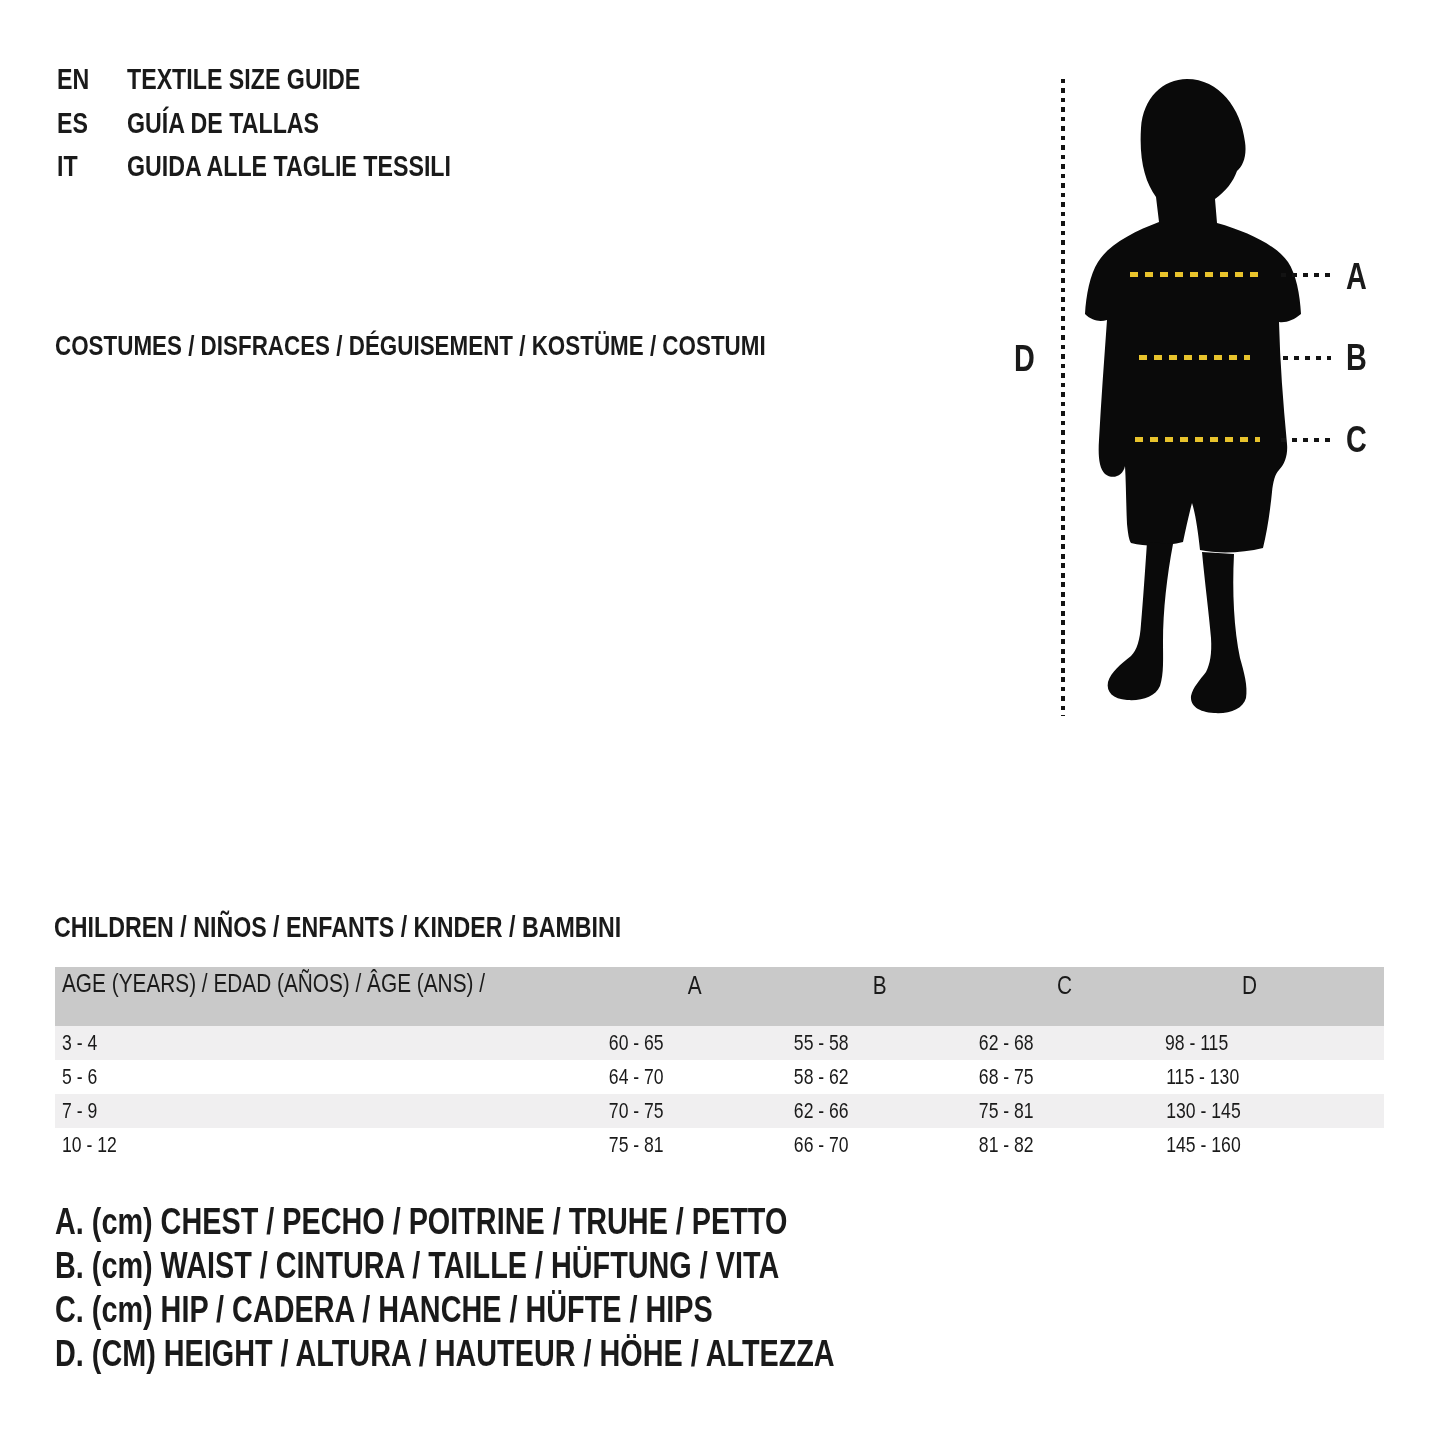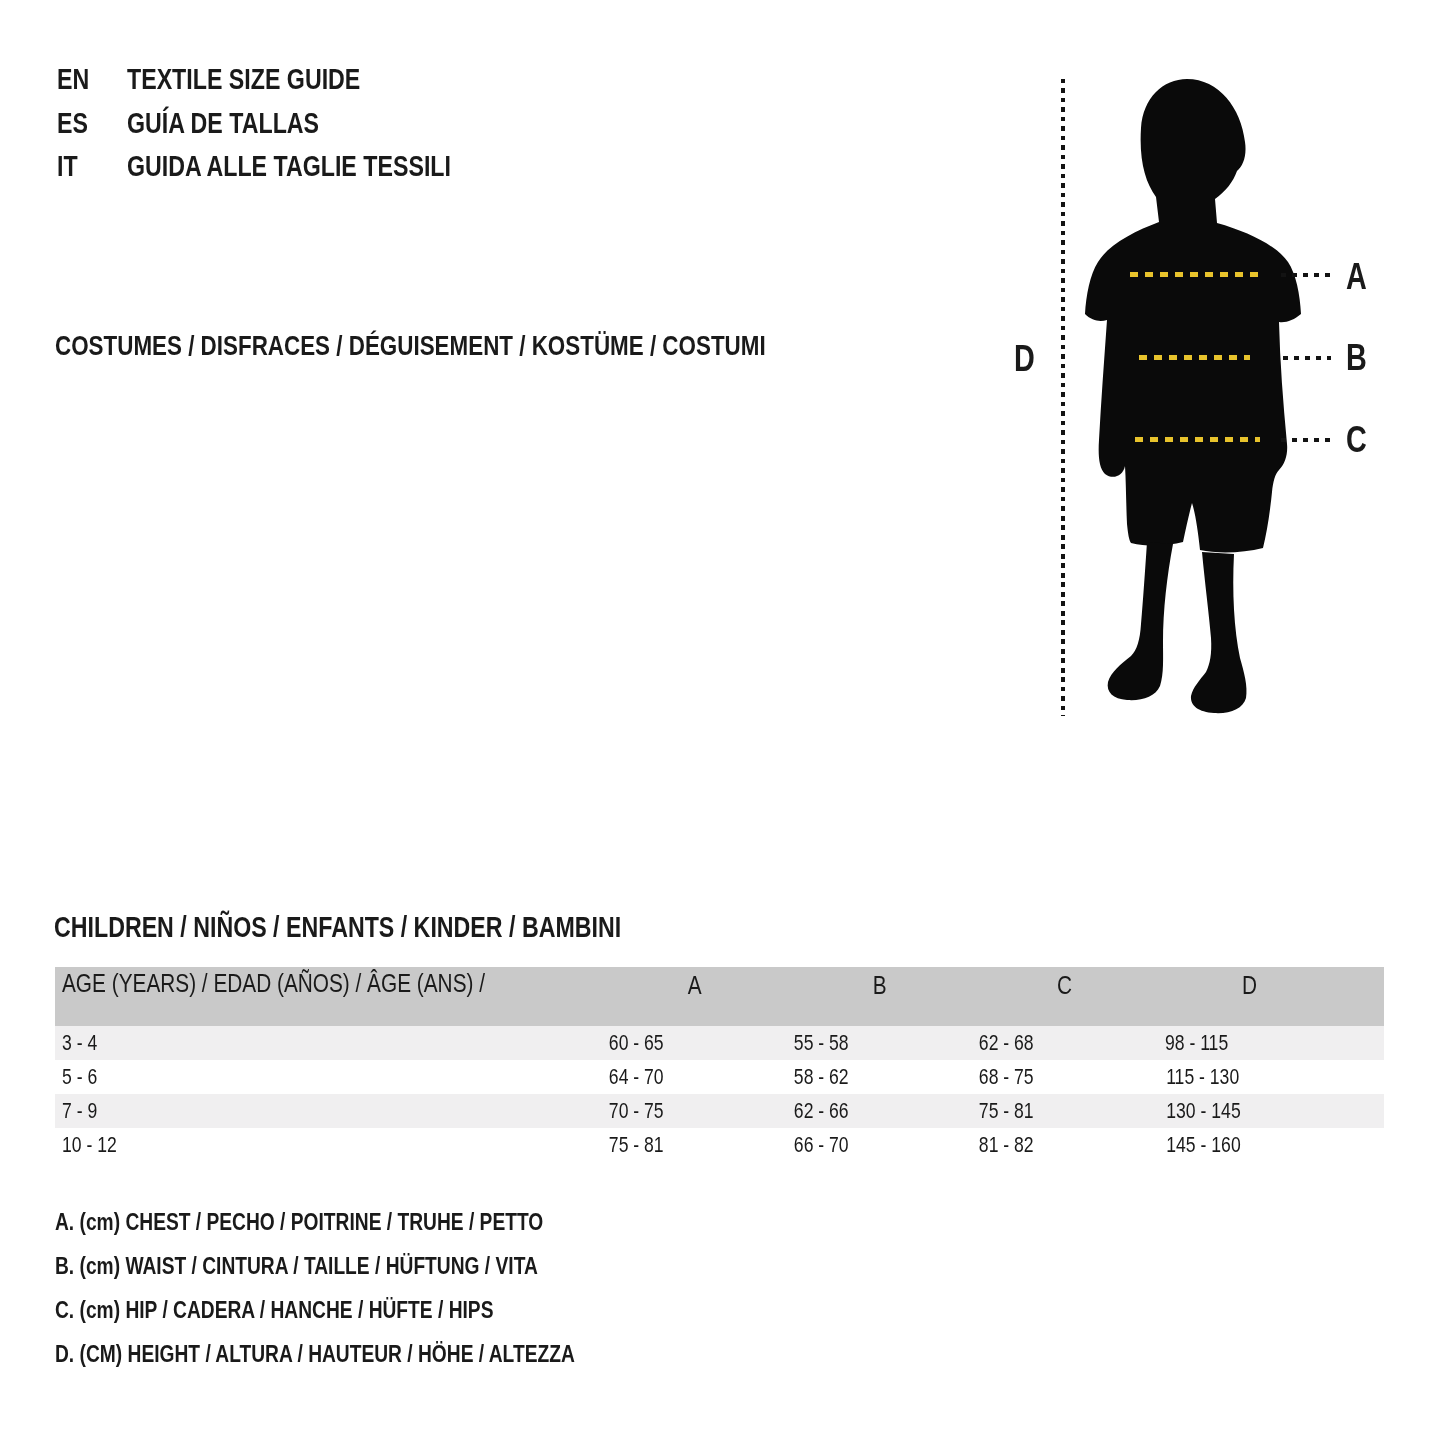--- a/index.html
+++ b/index.html
@@ -48,21 +48,21 @@
   .th-age{padding-left:7px;font-size:26px;font-weight:400;line-height:29px;padding-top:2px;}
   .th-letter{font-size:26px;font-weight:400;text-align:center;padding-top:3px;}
   .trow-data{height:34px;font-size:22px;font-weight:400;}
   .trow-data:nth-child(odd){background:#ffffff;}
   .trow-data:nth-child(even){background:#f0eff0;}
   .td-age{padding-left:7px;}
   .td-val{}
 
   
   .legend{left:55px;top:1200px;}
-  .legend-row{height:44px;display:flex;align-items:center;font-size:24px;font-weight:700;}
+  .legend-row{height:44px;display:flex;align-items:center;font-size:36px;font-weight:700;}
 </style>
 </head>
 <body>
 
 <div class="abs langs">
   <div class="lang-row">
     <span class="lang-code"><span class="cx">EN</span></span>
     <span class="cx">TEXTILE SIZE GUIDE</span>
   </div>
   <div class="lang-row">

